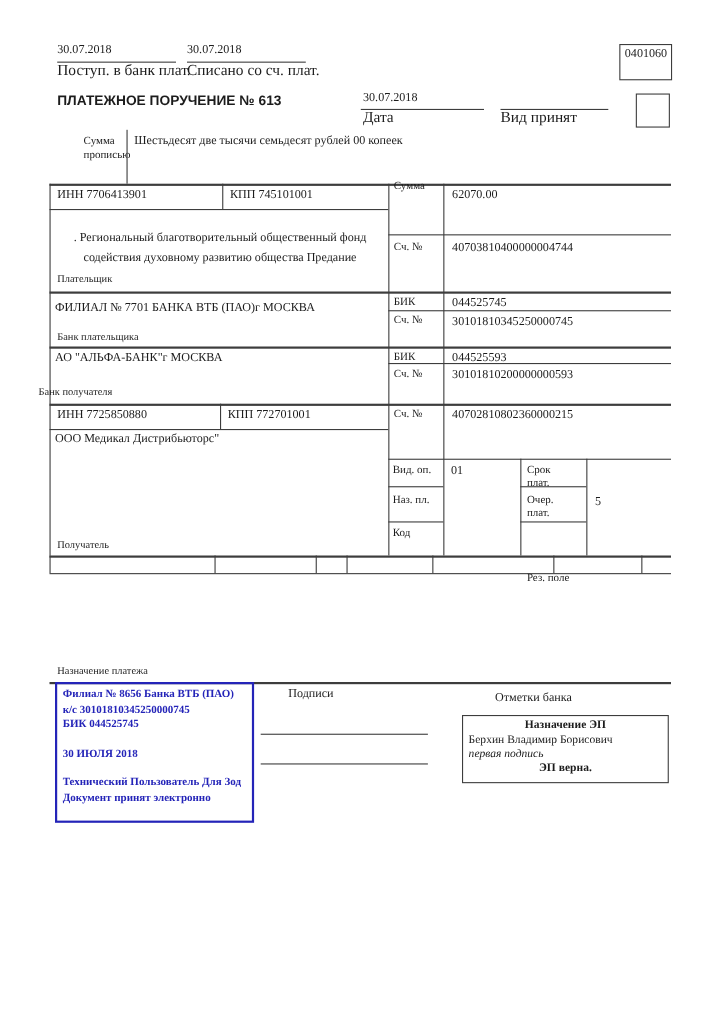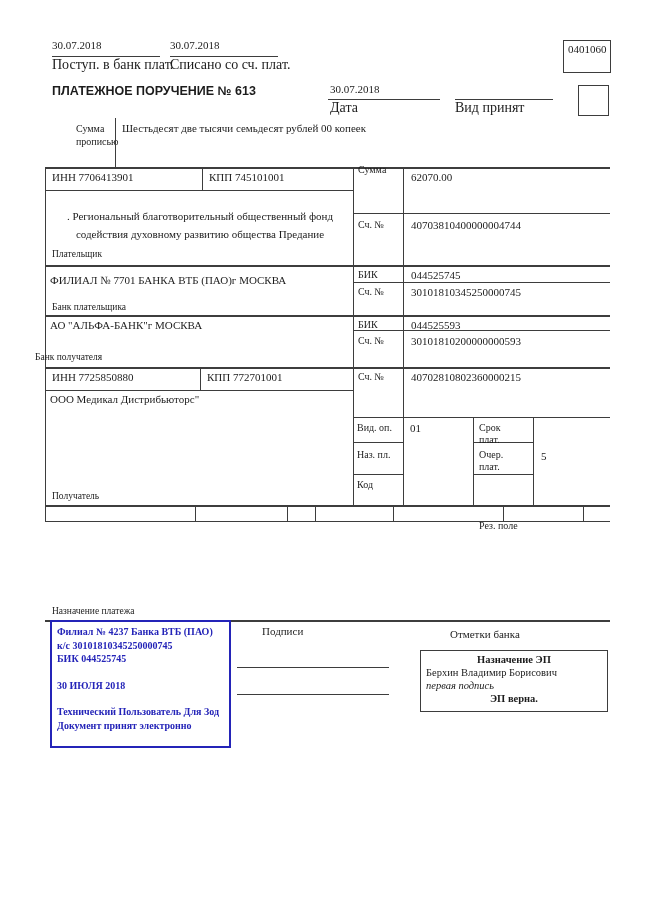--- a/index.html
+++ b/index.html
@@ -144,21 +144,21 @@
   <div class="txt label" style="left:52px;top:606px;">Назначение платежа</div>
   <div class="hl thick" style="left:45px;top:620px;width:565px;"></div>
 
   <div class="txt" style="left:262px;top:625px;">Подписи</div>
   <div class="txt" style="left:450px;top:628px;">Отметки банка</div>
 
   <div class="hl" style="left:237px;top:667px;width:152px;"></div>
   <div class="hl" style="left:237px;top:694px;width:152px;"></div>
 
   <div class="stamp">
-    <div>Филиал № 4237 Банка ВТБ (ПАО)</div>
+    <div>Филиал № 8656 Банка ВТБ (ПАО)</div>
     <div>к/с 30101810345250000745</div>
     <div>БИК 044525745</div>
     <div class="gap"></div>
     <div>30 ИЮЛЯ 2018</div>
     <div class="gap"></div>
     <div style="white-space:normal;">Технический Пользователь Для Зод</div>
     <div>Документ принят электронно</div>
   </div>
 
   <div class="marks-box">

